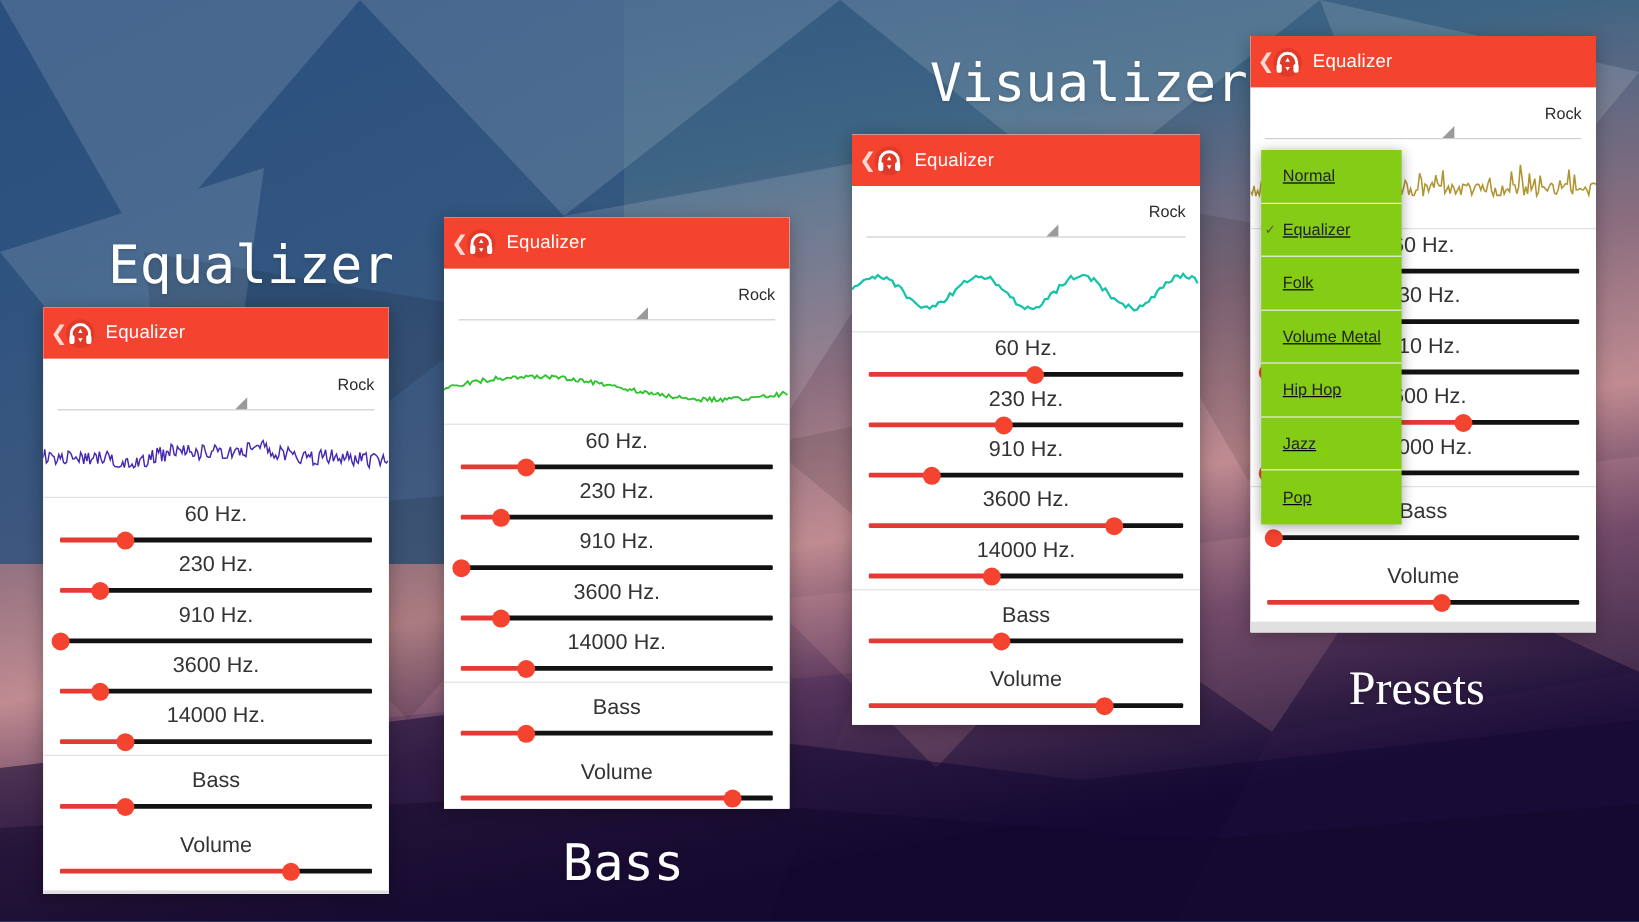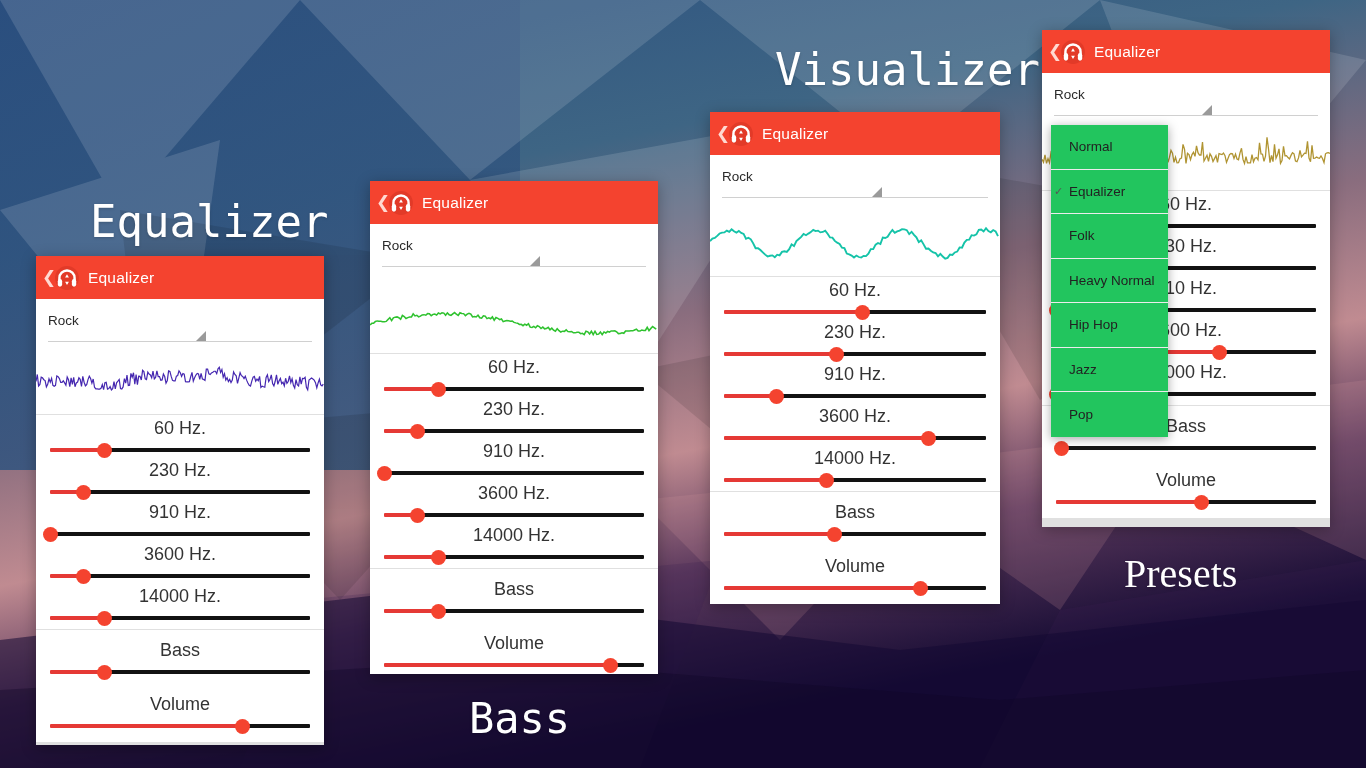--- a/index.html
+++ b/index.html
@@ -60,20 +60,21 @@
     flex:1 1 auto;
     background:#fff;
     display:flex;
     flex-direction:column;
     min-height:0;
   }
   .spinner-block {
     position:relative;
     padding:14px 12px 0 12px;
     flex:0 0 auto;
+    text-align:right;
   }
   .spinner-label { font-size:13.5px; color:#2a2a2a; }
   .spinner-line {
     margin-top:13px;
     height:1px;
     background:#d0d0d0;
     position:relative;
   }
   .spinner-caret {
     position:absolute;
@@ -111,23 +112,24 @@
     width:15px; height:15px;
     background:#f4432f;
     border-radius:50%;
     margin-left:-7.5px;
   }
   .footer-strip { background:#e0e0e0; flex:1 1 auto; min-height:22px; }
 
   
   .dropdown {
     position:absolute;
-    background:#22c55e;
+    background:#84cc16;
     box-shadow:0 2px 10px rgba(0,0,0,.35);
     z-index:9;
+    text-decoration:underline;
   }
   .dd-item {
     height:44.5px;
     display:flex;
     align-items:center;
     padding-left:18px;
     font-size:13.5px;
     color:#222;
     border-bottom:1px solid #ececec;
     position:relative;
@@ -563,21 +565,21 @@
         <span>Normal</span>
       </div>
       <div class="dd-item">
         <span class="dd-check">✓</span>
         <span>Equalizer</span>
       </div>
       <div class="dd-item">
         <span>Folk</span>
       </div>
       <div class="dd-item">
-        <span>Heavy Normal</span>
+        <span>Volume Metal</span>
       </div>
       <div class="dd-item">
         <span>Hip Hop</span>
       </div>
       <div class="dd-item">
         <span>Jazz</span>
       </div>
       <div class="dd-item">
         <span>Pop</span>
       </div>

